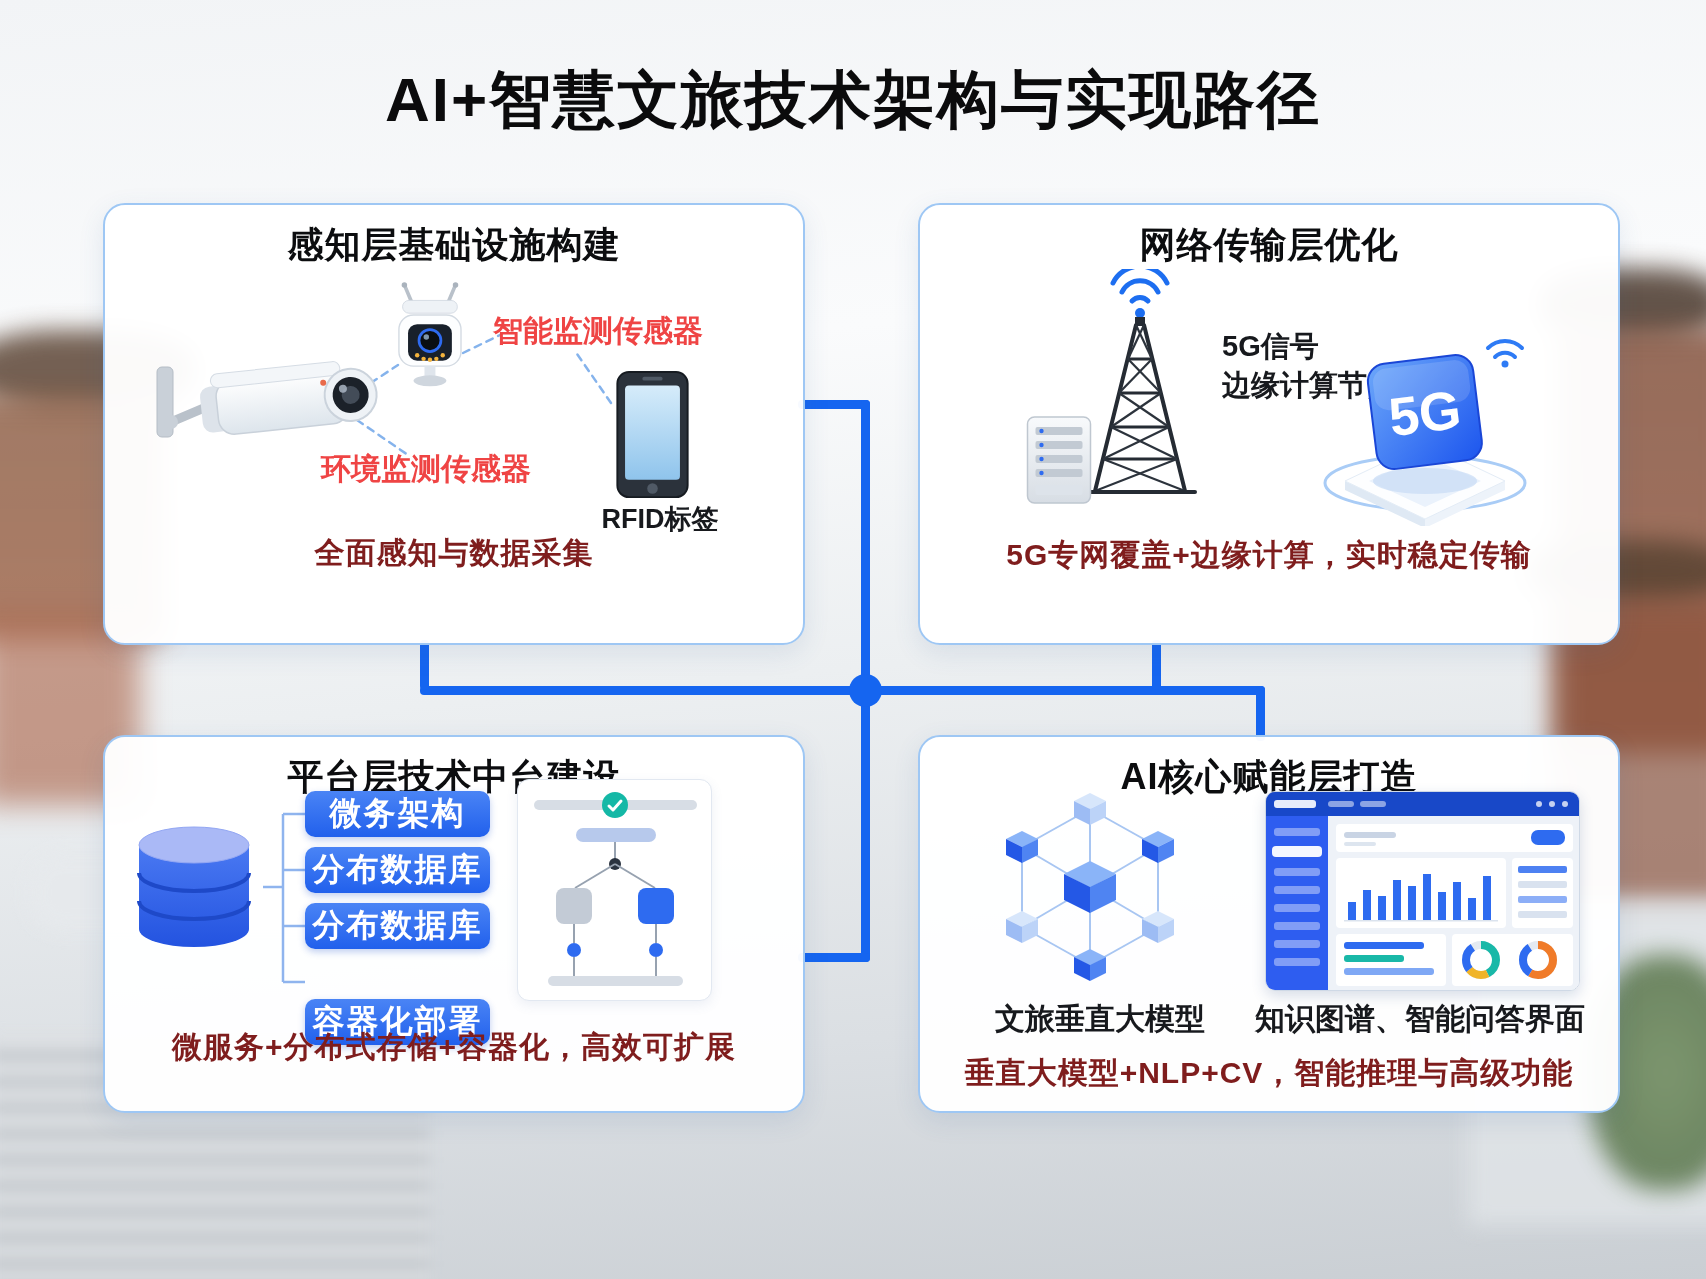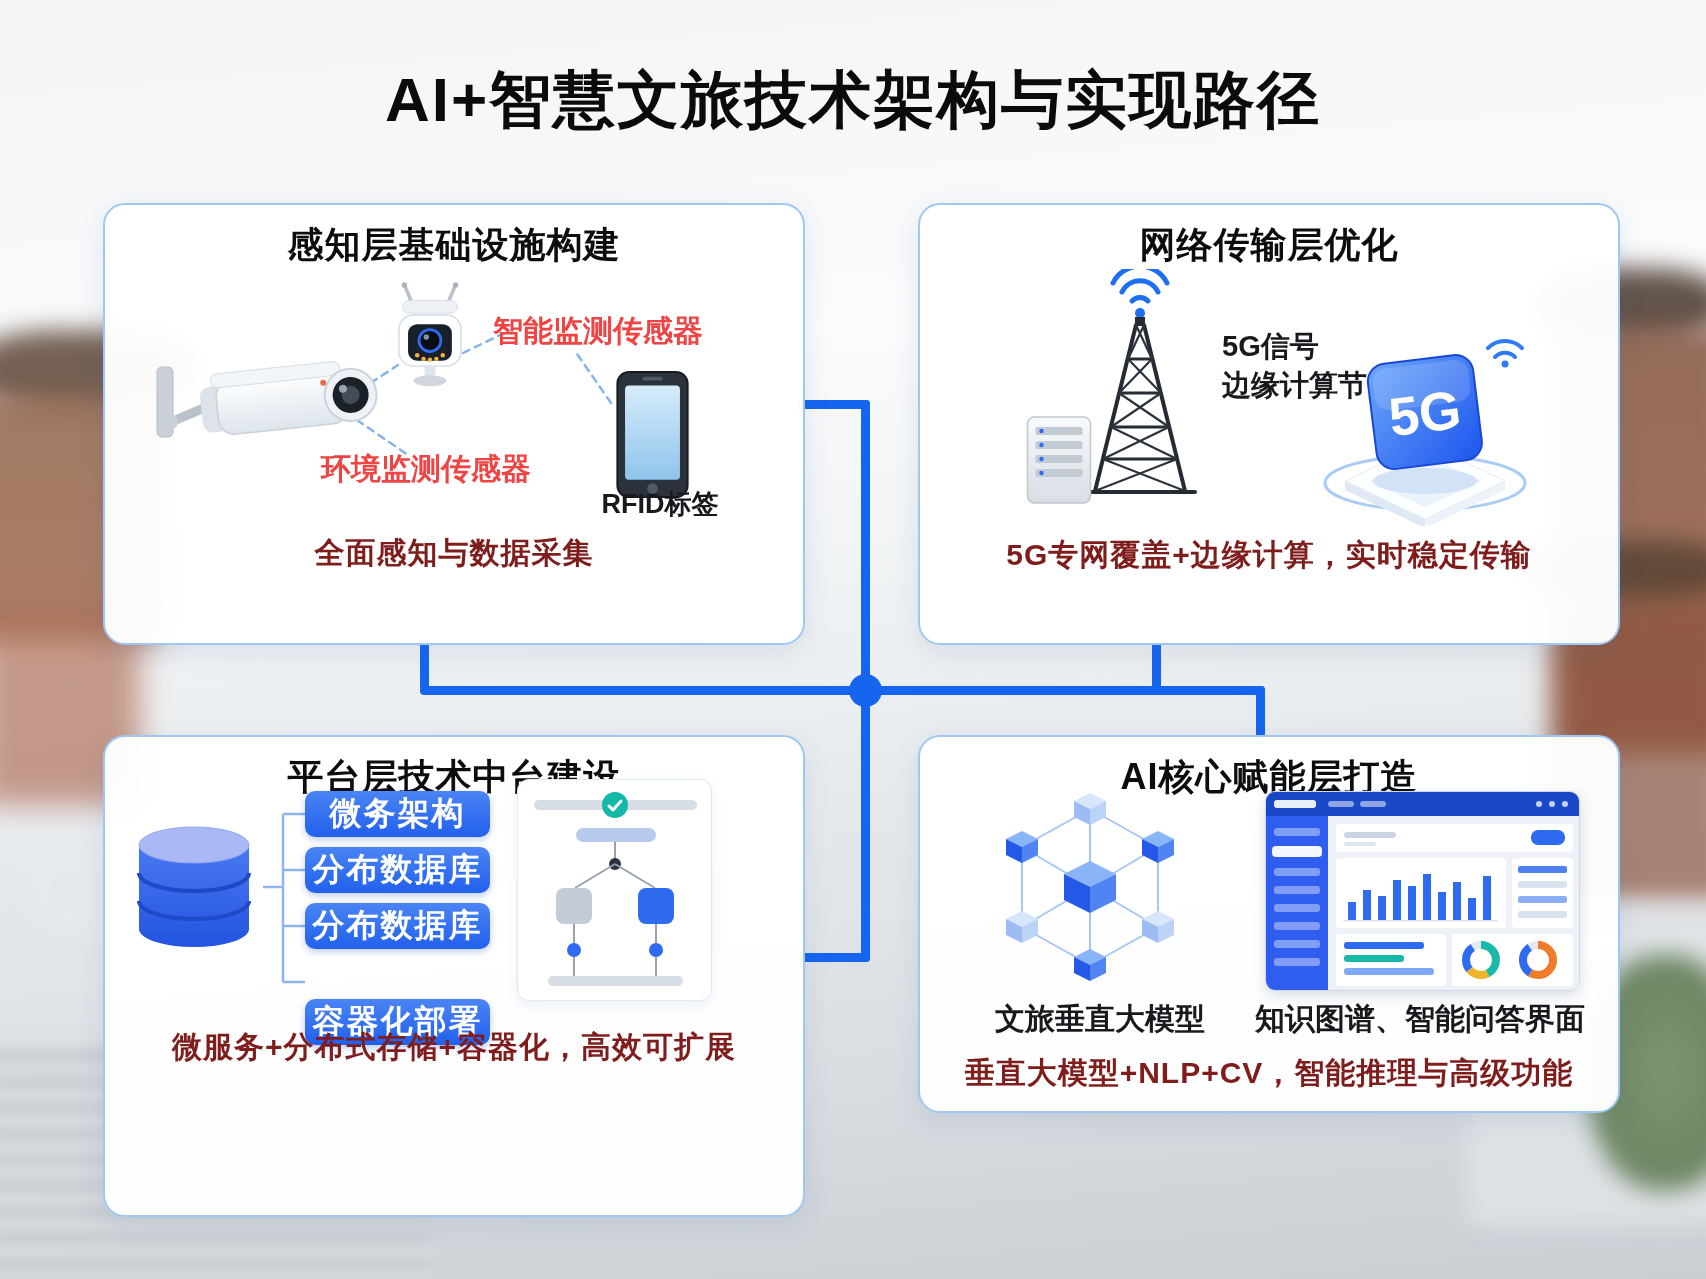--- a/index.html
+++ b/index.html
@@ -139,21 +139,21 @@
         </linearGradient>
       </defs>
       <rect x="6" y="2" width="73" height="130" rx="12" fill="#2b323b" stroke="#161b21" stroke-width="2"></rect>
       <rect x="14" y="16" width="57" height="98" rx="4" fill="url(#phg)"></rect>
       <rect x="32" y="7" width="21" height="4" rx="2" fill="#505a66"></rect>
       <circle cx="42.5" cy="123" r="5.5" fill="#505a66"></circle>
     </svg>
 
     <div class="blue-label" style="left:388px;top:106px;">智能监测传感器</div>
     <div class="blue-label" style="left:216px;top:244px;">环境监测传感器</div>
-    <div class="dark-label" style="left:470px;top:281px;width:170px;text-align:center;">RFID标签</div>
+    <div class="dark-label" style="left:470px;top:296px;width:170px;text-align:center;">RFID标签</div>
 
     <div class="caption" style="top:328px;">全面感知与数据采集</div>
   </div>
 
   <div class="panel" style="left:918px;top:203px;width:702px;height:442px;">
     <div class="panel-title">网络传输层优化</div>
 
     <svg style="position:absolute;left:135px;top:64px;" width="170" height="235" viewBox="0 0 170 235">
       <g stroke="#1d6ef0" stroke-width="5" fill="none" stroke-linecap="round">
         <path d="M77,32 A11,11 0 0 1 93,32"></path>
@@ -232,21 +232,21 @@
       <g stroke="#2e7bf5" stroke-width="4" fill="none" stroke-linecap="round">
         <path d="M185,26 A14,14 0 0 1 205,26"></path>
         <path d="M178,17 A24,24 0 0 1 212,17"></path>
       </g>
       <circle cx="195" cy="33" r="3.5" fill="#2e7bf5"></circle>
     </svg>
 
     <div class="caption" style="top:330px;">5G专网覆盖+边缘计算，实时稳定传输</div>
   </div>
 
-  <div class="panel" style="left:103px;top:735px;width:702px;height:482px;">
+  <div class="panel" style="left:103px;top:735px;width:702px;height:378px;">
     <div class="panel-title">平台层技术中台建设</div>
 
     <svg width="702" height="378" viewBox="0 0 702 378" style="position:absolute;left:0;top:0;">
       <g stroke="#8fb4ee" stroke-width="2.5" fill="none">
         <line x1="158" y1="150" x2="178" y2="150"></line>
         <line x1="178" y1="77" x2="178" y2="245"></line>
         <line x1="178" y1="77" x2="200" y2="77"></line>
         <line x1="178" y1="133" x2="200" y2="133"></line>
         <line x1="178" y1="189" x2="200" y2="189"></line>
         <line x1="178" y1="245" x2="200" y2="245"></line>

